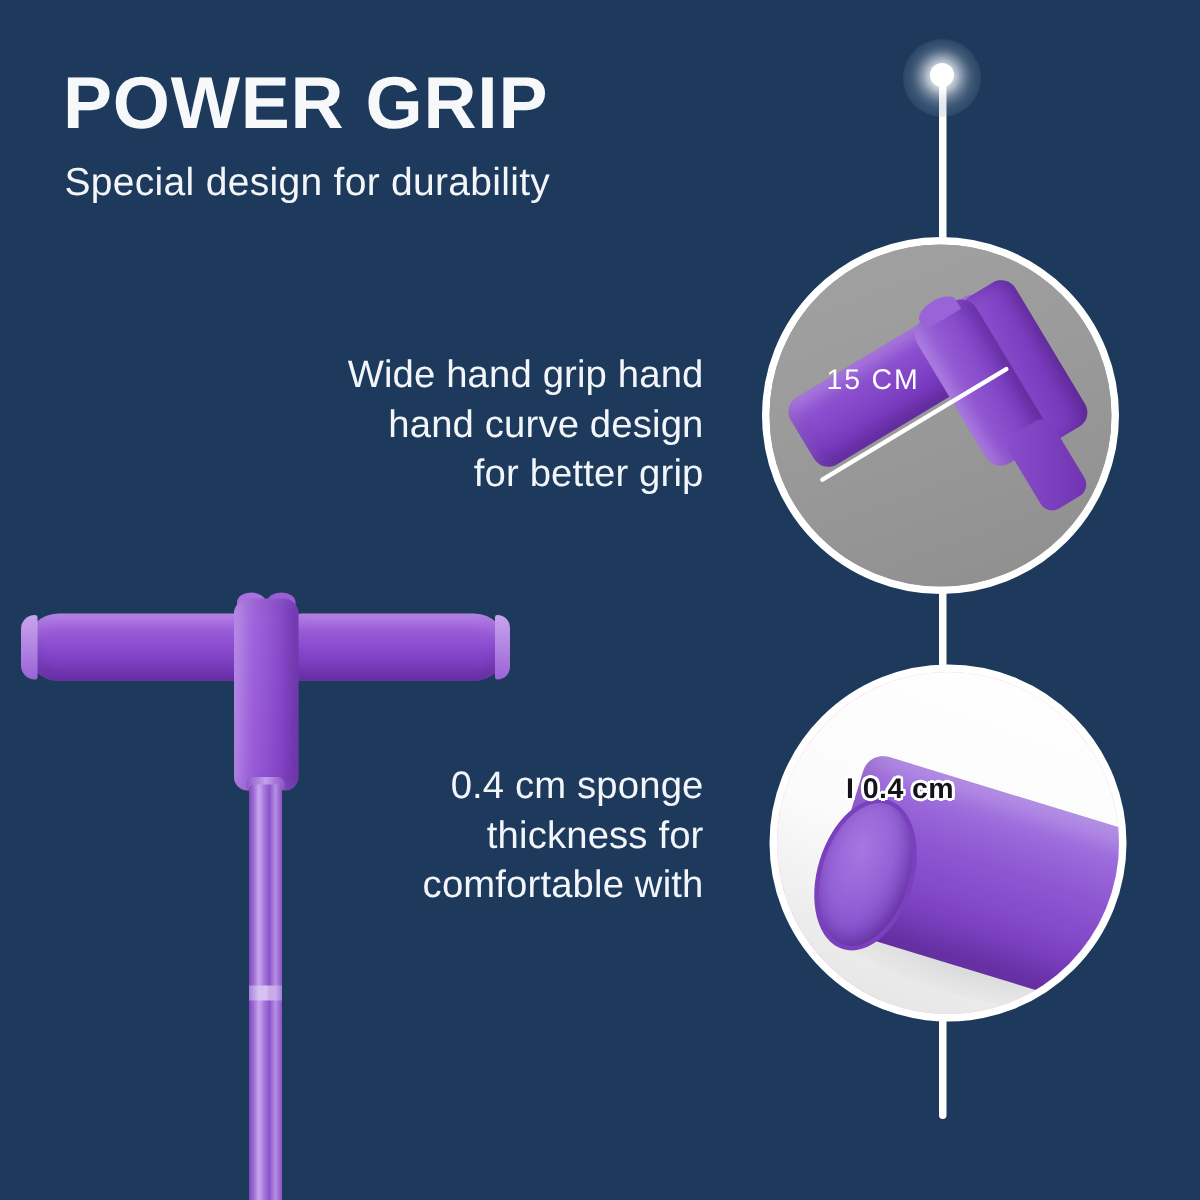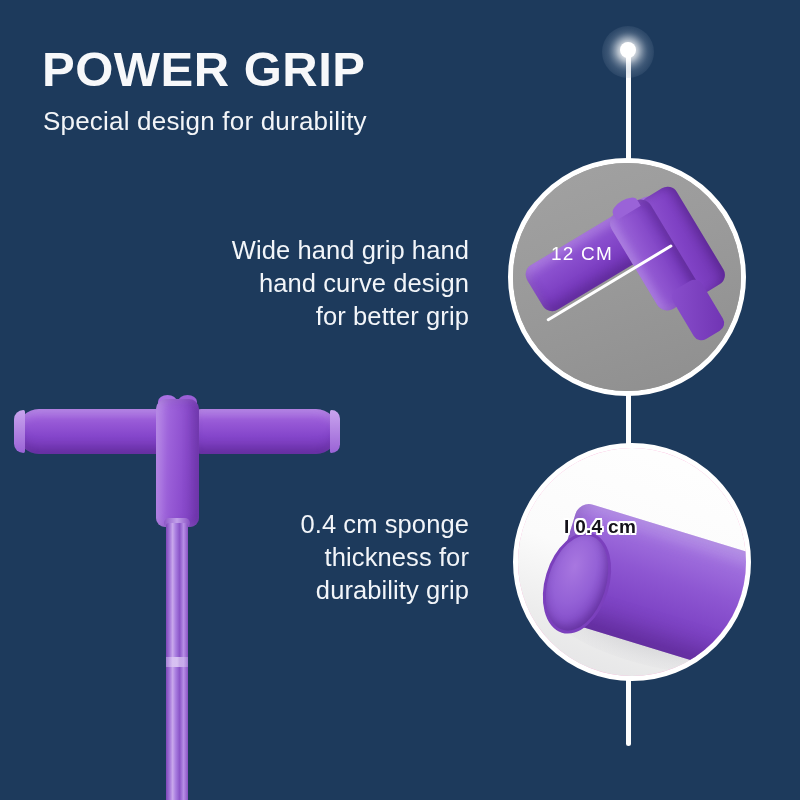--- a/index.html
+++ b/index.html
@@ -246,21 +246,21 @@
 
   <div class="callout" id="callout-grip">
     <span class="ln">Wide hand grip hand</span>
     <span class="ln">hand curve design</span>
     <span class="ln">for better grip</span>
   </div>
 
   <div class="callout" id="callout-sponge">
     <span class="ln">0.4 cm sponge</span>
     <span class="ln">thickness for</span>
-    <span class="ln">durability grip</span>
+    <span class="ln">comfortable with</span>
   </div>
 
   <div class="connector-line"></div>
   <div class="glow-node"></div>
   <div class="glow-core"></div>
 
   <div id="product">
     <div class="bar-left"></div>
     <div class="bar-right"></div>
     <div class="grip-notch-l"></div>
@@ -271,21 +271,21 @@
     <div class="pole-seam"></div>
   </div>
 
   <div class="inset" id="inset-top">
     <div class="inset-surface gray-bg"></div>
     <div class="tg-shaft"></div>
     <div class="tg-wing"></div>
     <div class="tg-cross"></div>
     <div class="tg-tail"></div>
     <div class="meas-line"></div>
-    <div class="meas-label">12 CM</div>
+    <div class="meas-label">15 CM</div>
   </div>
 
   <div class="inset" id="inset-bottom">
     <div class="inset-surface white-bg"></div>
     <div class="cyl-shadow"></div>
     <div class="cyl-body"></div>
     <div class="cyl-caprim"></div>
     <div class="cyl-cap"></div>
     <div class="thick-label">I 0.4 cm</div>
   </div>

